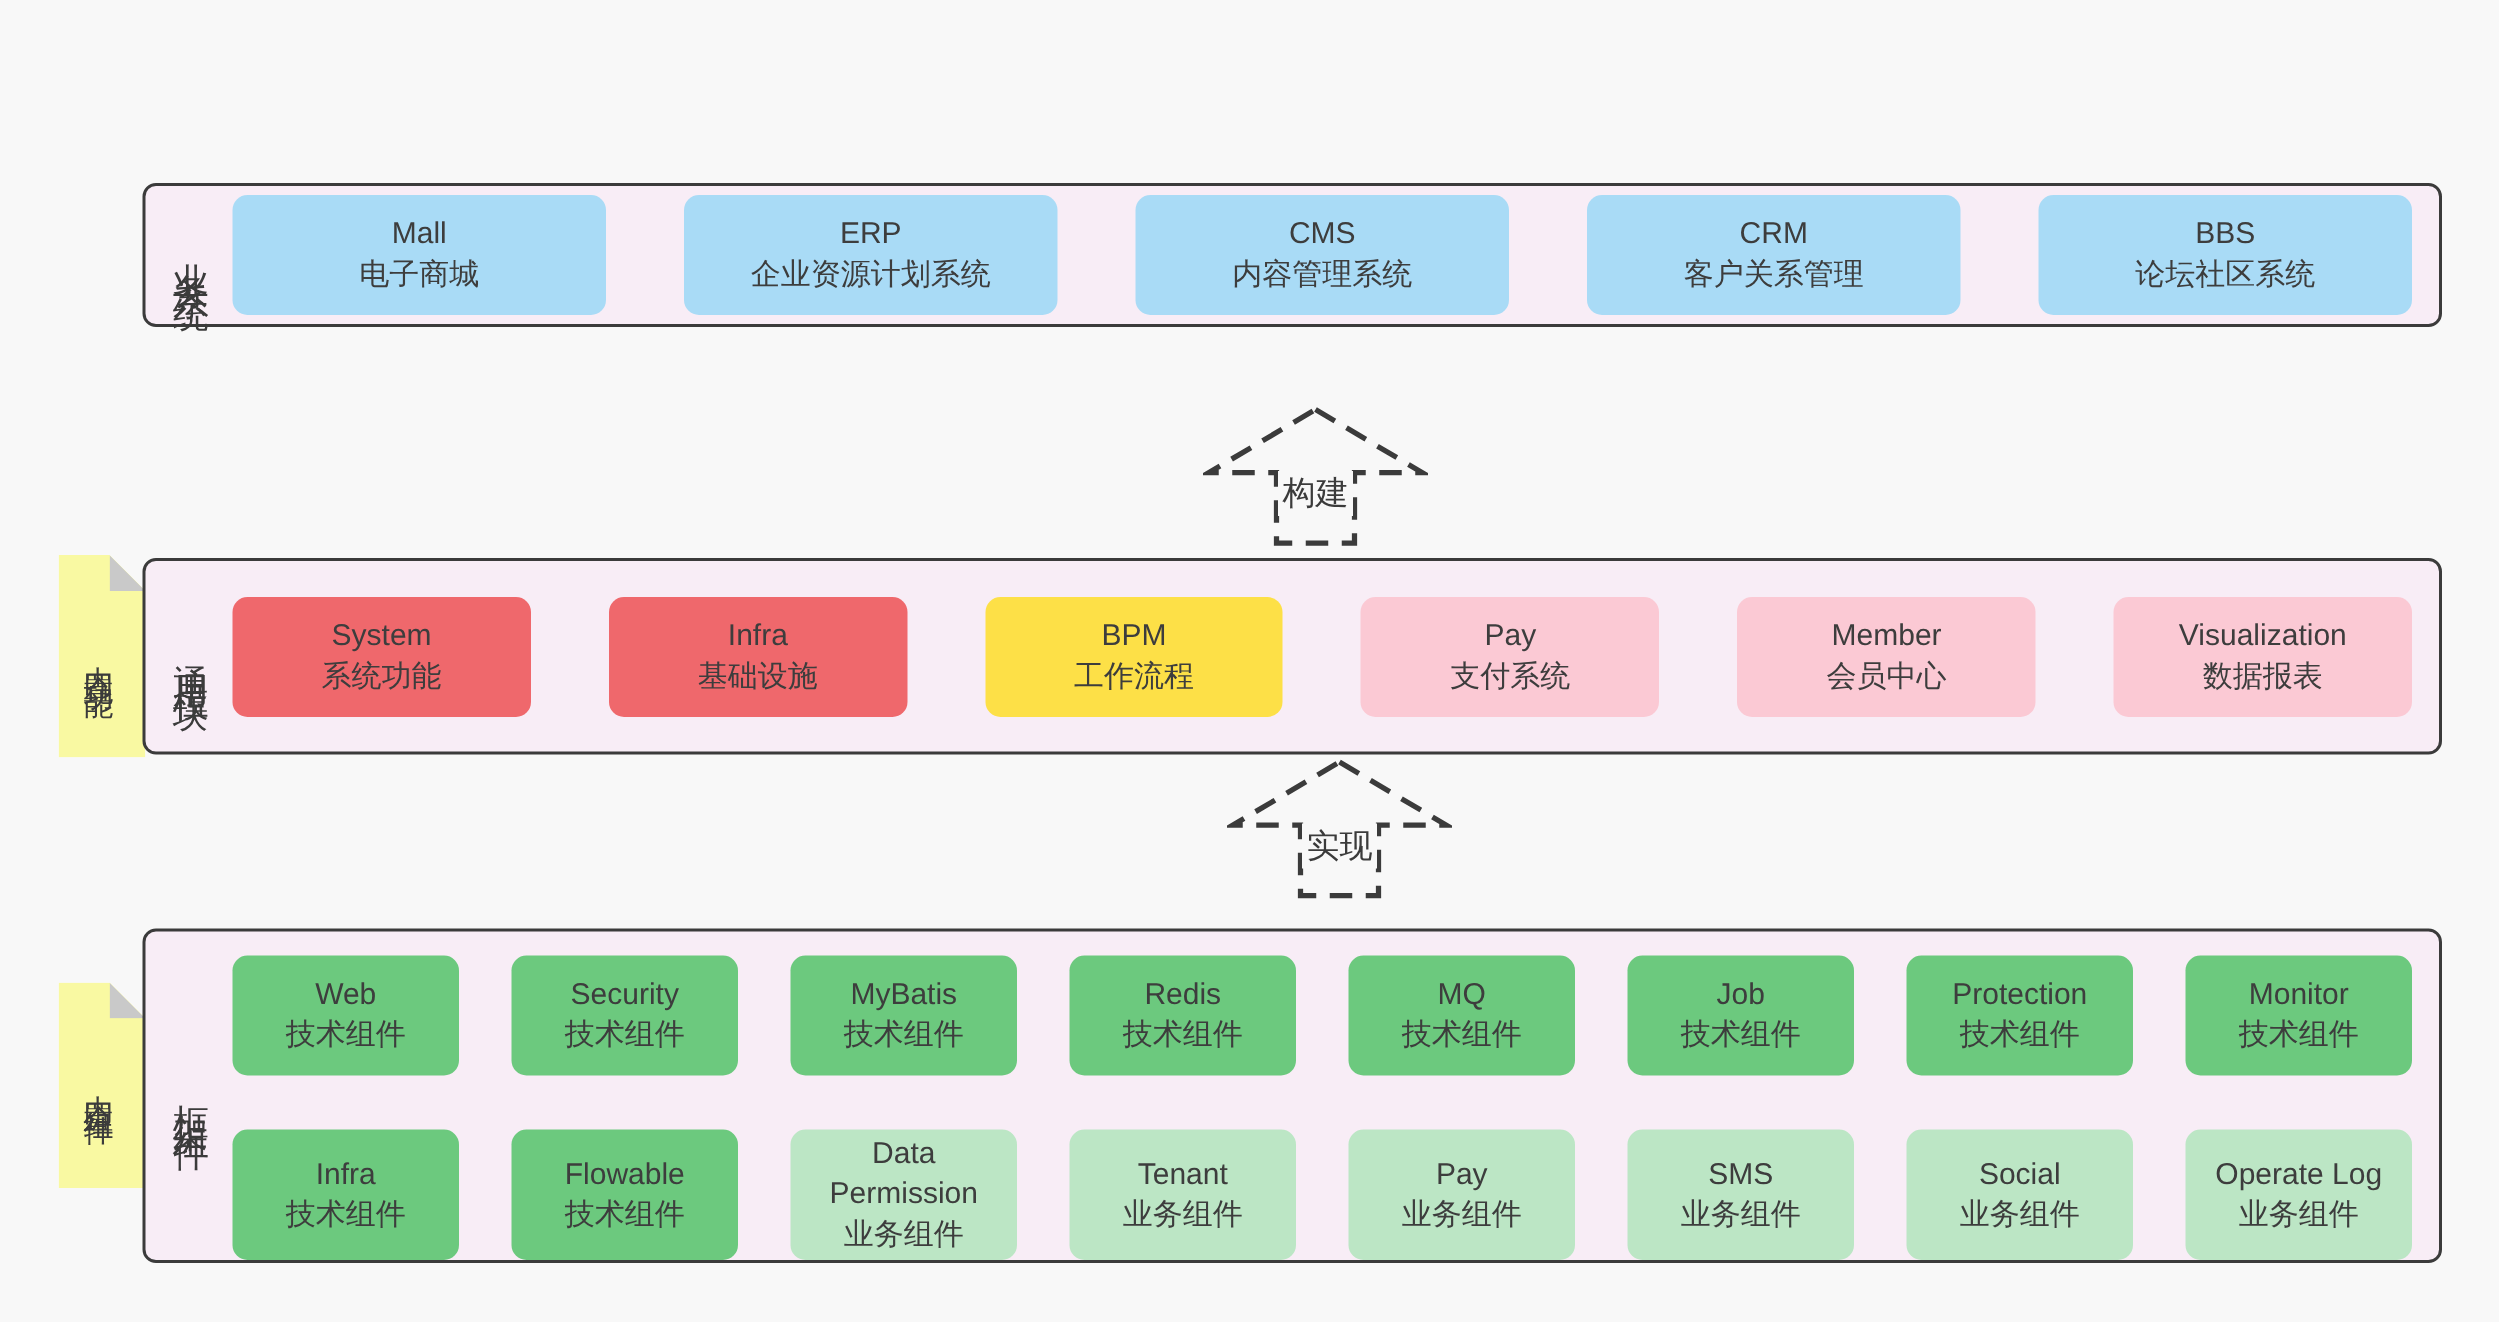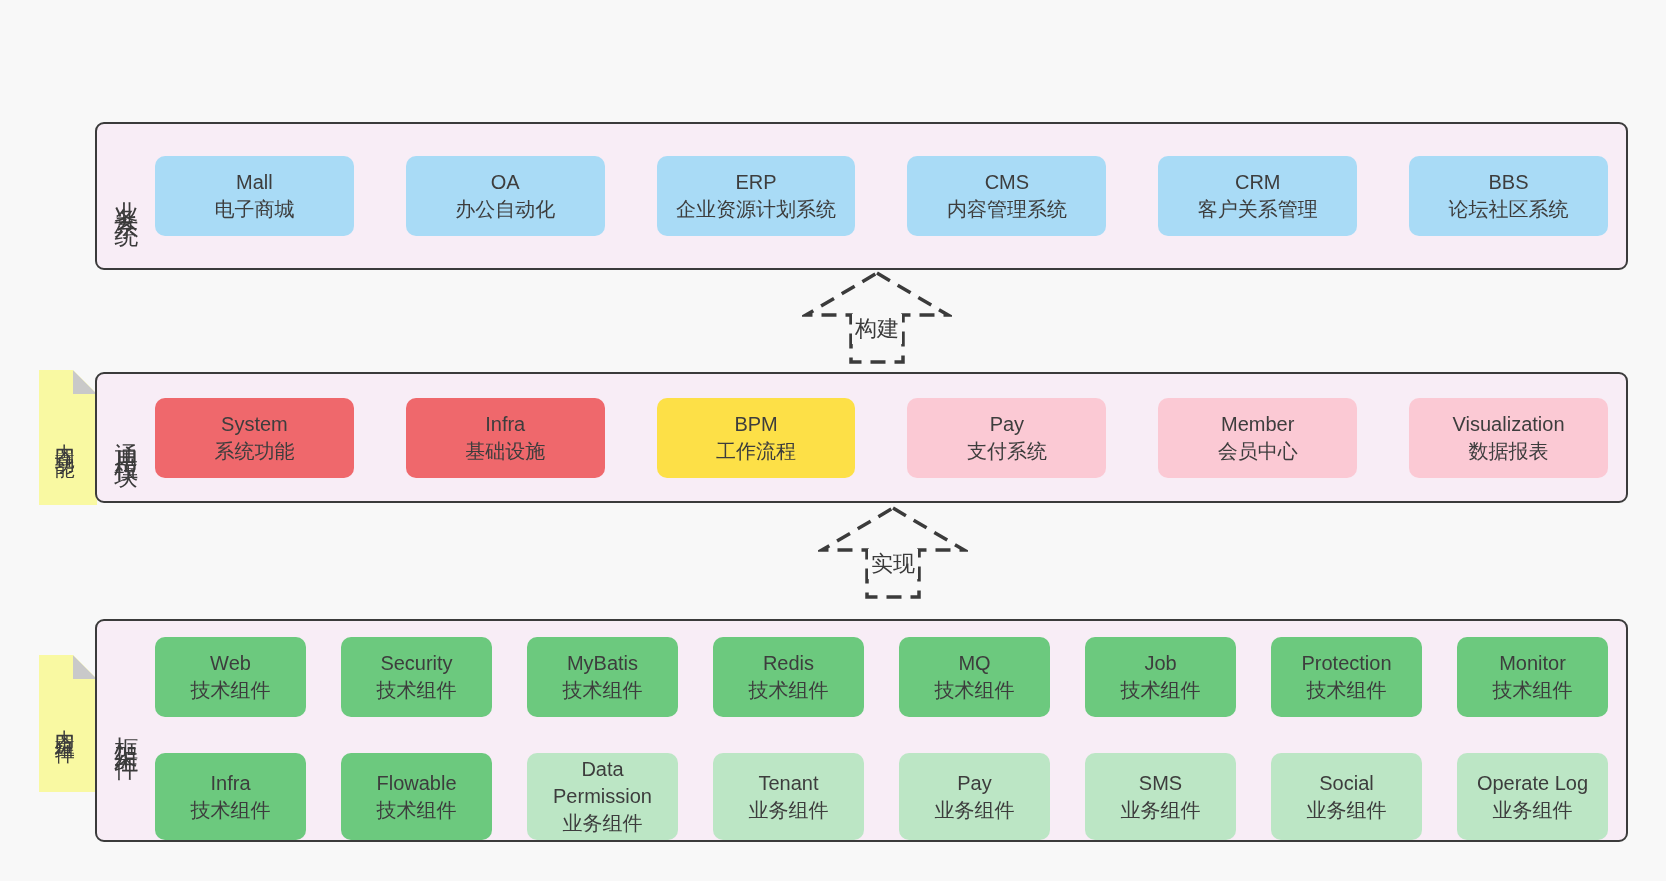--- a/index.html
+++ b/index.html
@@ -44,33 +44,29 @@
 
 <div class="canvas">
 
   <div class="note" style="top:370px;height:135px">
     <span class="note-text">内置功能</span>
   </div>
   <div class="note" style="top:655px;height:137px">
     <span class="note-text">内置组件</span>
   </div>
 
-  <div class="layer layer-a" style="top:122px;height:148px">
+  <div class="layer layer-a" style="top:122px;height:96px">
     <div class="layer-label-col">
       <span class="layer-label">业务系统</span>
     </div>
     <div class="rows">
         <div class="row">
           <div class="box" style="background: rgb(169, 219, 246);">
             <div class="box-name">Mall</div>
             <div class="box-desc">电子商城</div>
-          </div>
-          <div class="box" style="background: rgb(169, 219, 246);">
-            <div class="box-name">OA</div>
-            <div class="box-desc">办公自动化</div>
           </div>
           <div class="box" style="background: rgb(169, 219, 246);">
             <div class="box-name">ERP</div>
             <div class="box-desc">企业资源计划系统</div>
           </div>
           <div class="box" style="background: rgb(169, 219, 246);">
             <div class="box-name">CMS</div>
             <div class="box-desc">内容管理系统</div>
           </div>
           <div class="box" style="background: rgb(169, 219, 246);">

